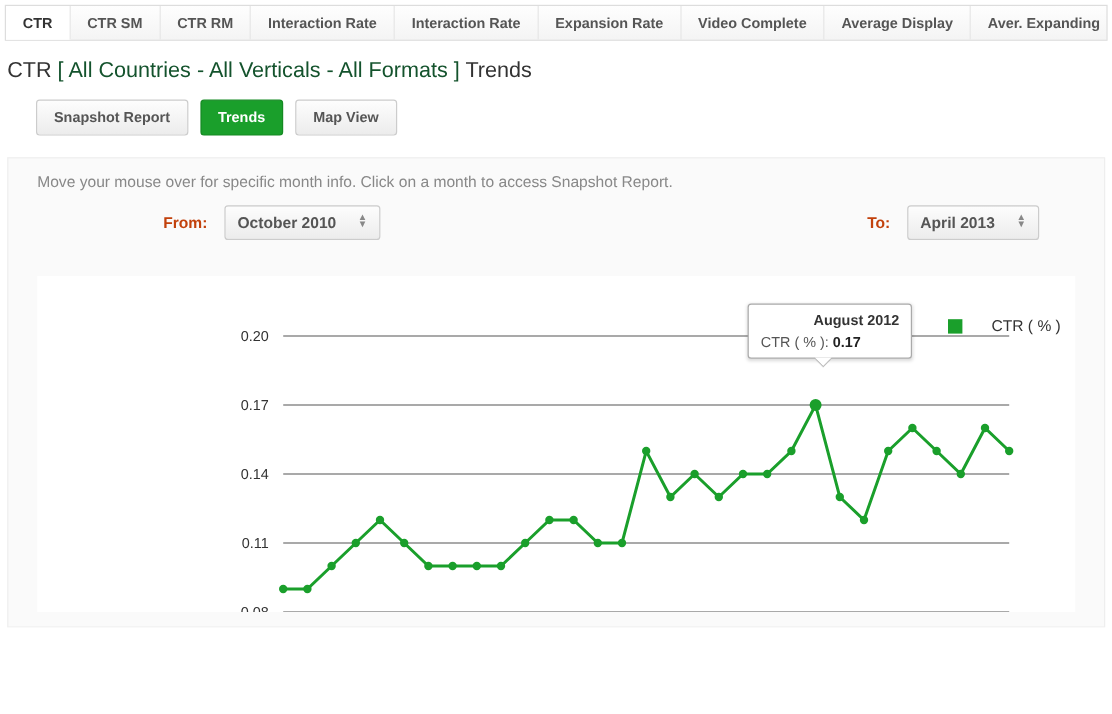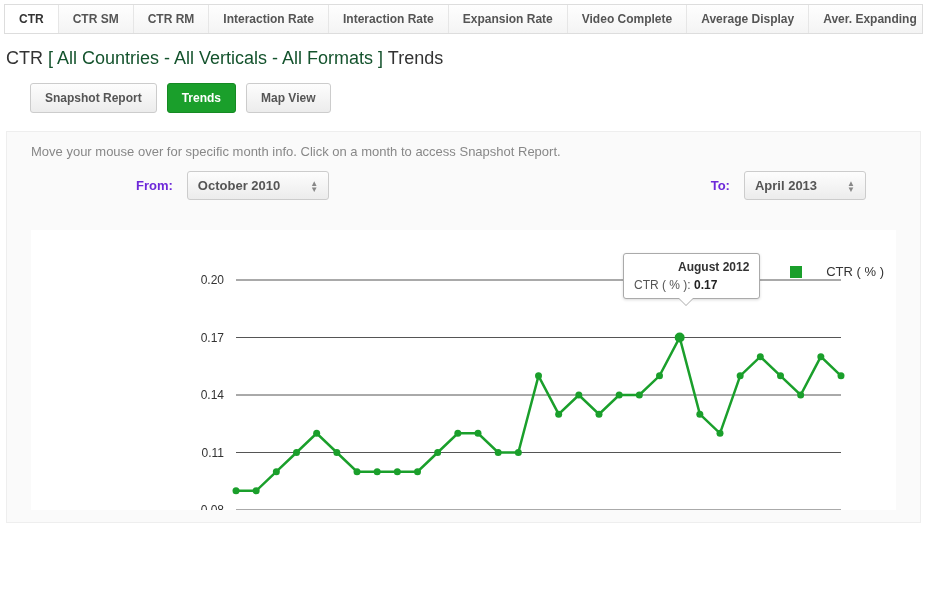--- a/index.html
+++ b/index.html
@@ -68,25 +68,25 @@
   .hint {
     color: #888;
     margin-bottom: 12px;
   }
   .date-row {
     display: flex;
     align-items: center;
     gap: 10px;
     padding: 0 30px 0 105px;
   }
-  .date-row .lbl { color: #6d28d9; font-weight: bold; margin-right:4px; }
+  .date-row .lbl { color: #c2410c; font-weight: bold; margin-right:4px; }
   .select {
     display: inline-flex;
-    align-items: flex-end;
-    gap: 24px;
+    align-items: flex-start;
+    gap: 12px;
     padding: 6px 10px;
     background: linear-gradient(#fdfdfd, #ececec);
     border: 1px solid #ccc;
     border-radius: 3px;
     font-weight: bold;
     color: #555;
     cursor: pointer;
   }
   .stepper { display:flex; flex-direction:column; line-height:6px; color:#888; font-size:8px; margin-left:6px;}
   .spacer { flex: 1; }

